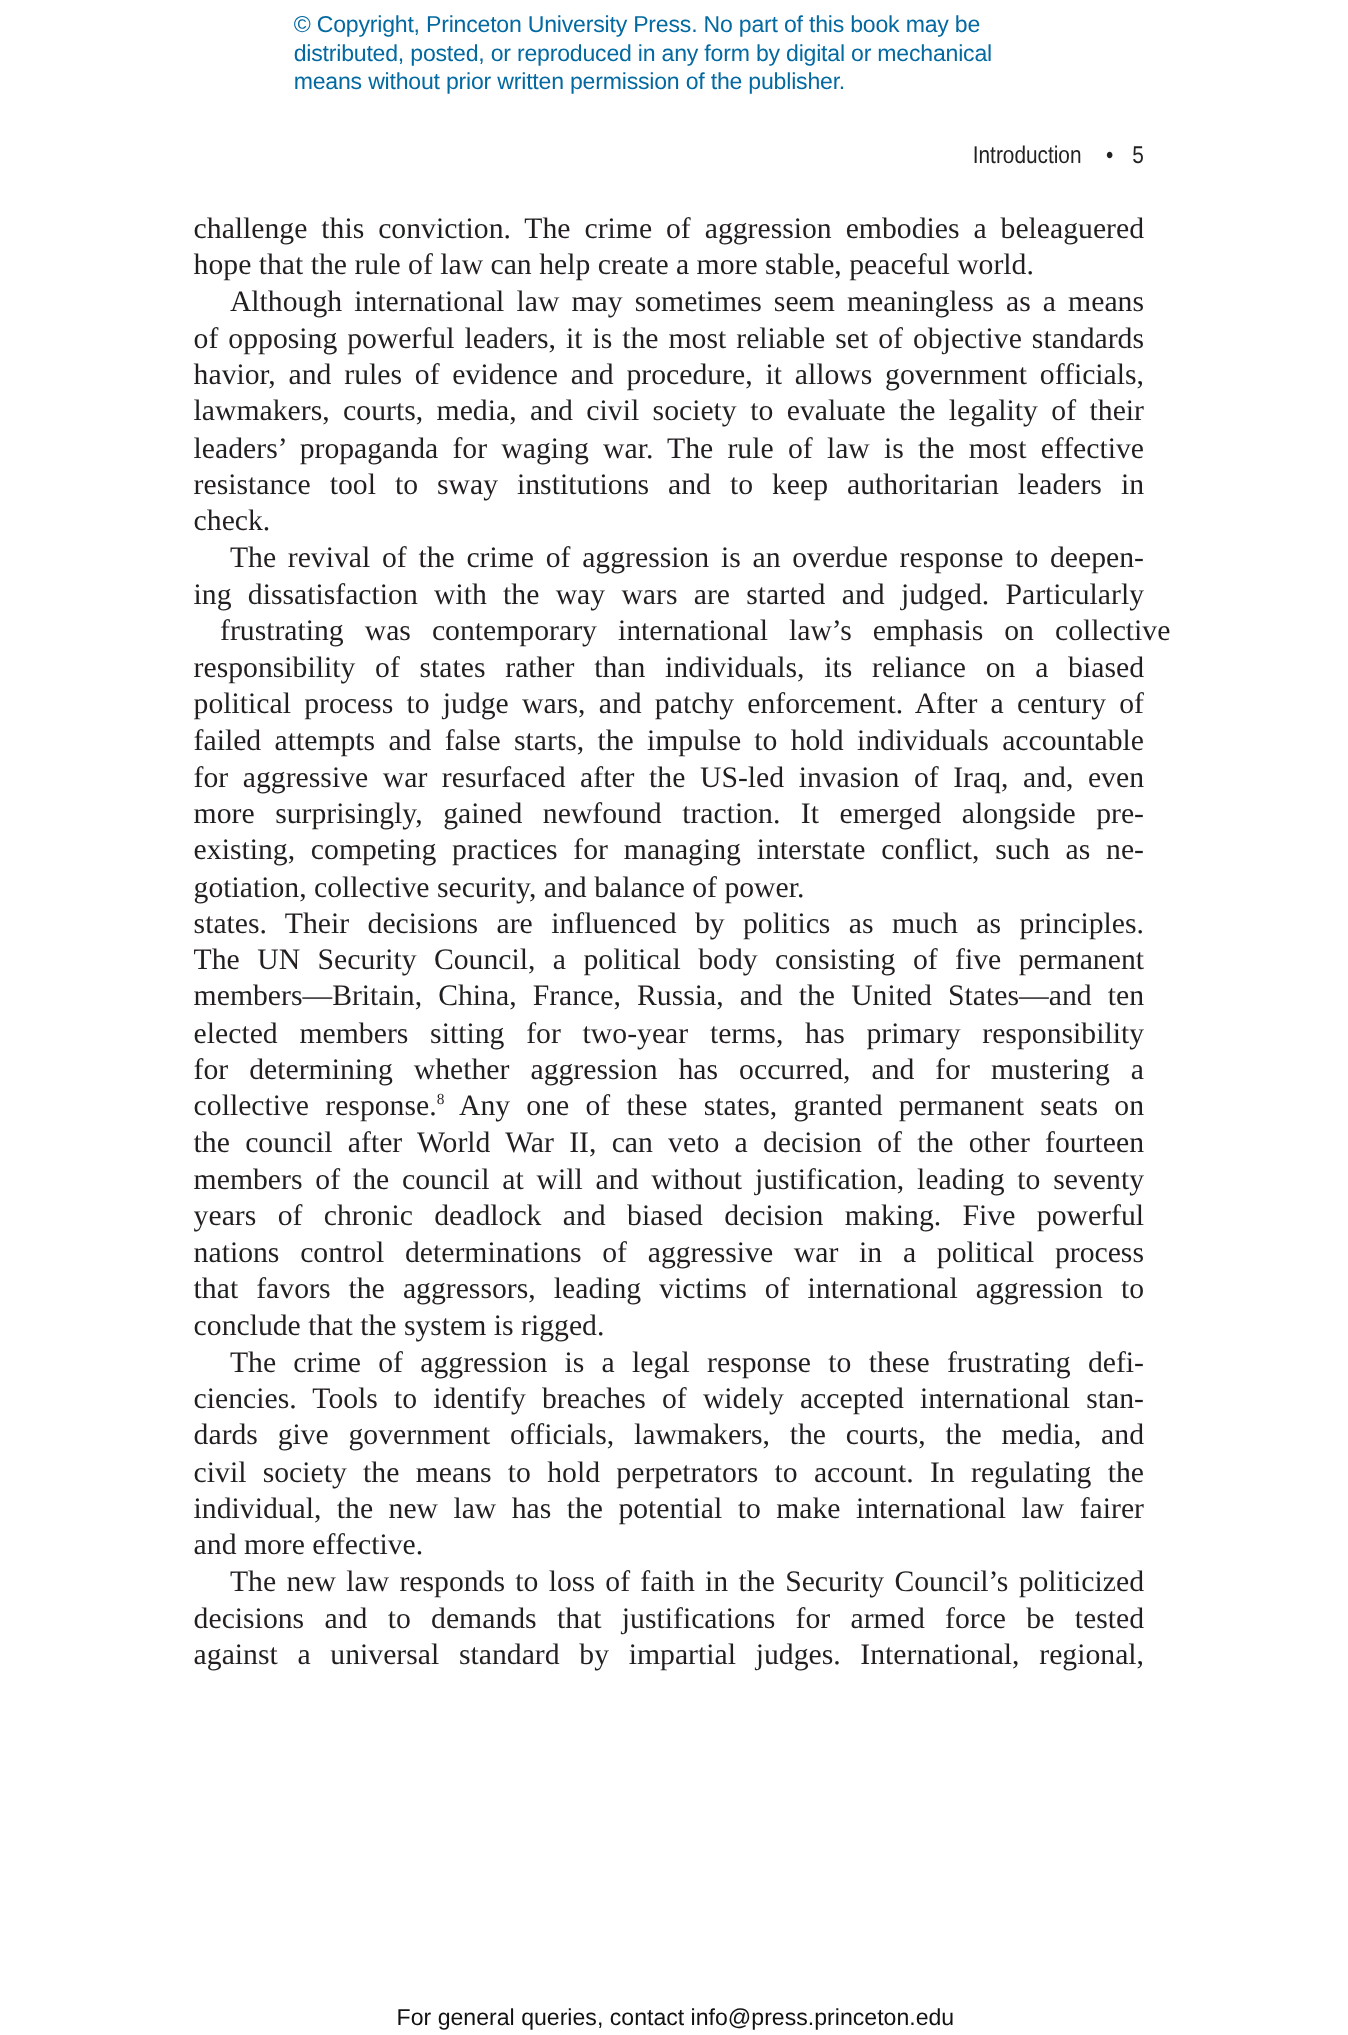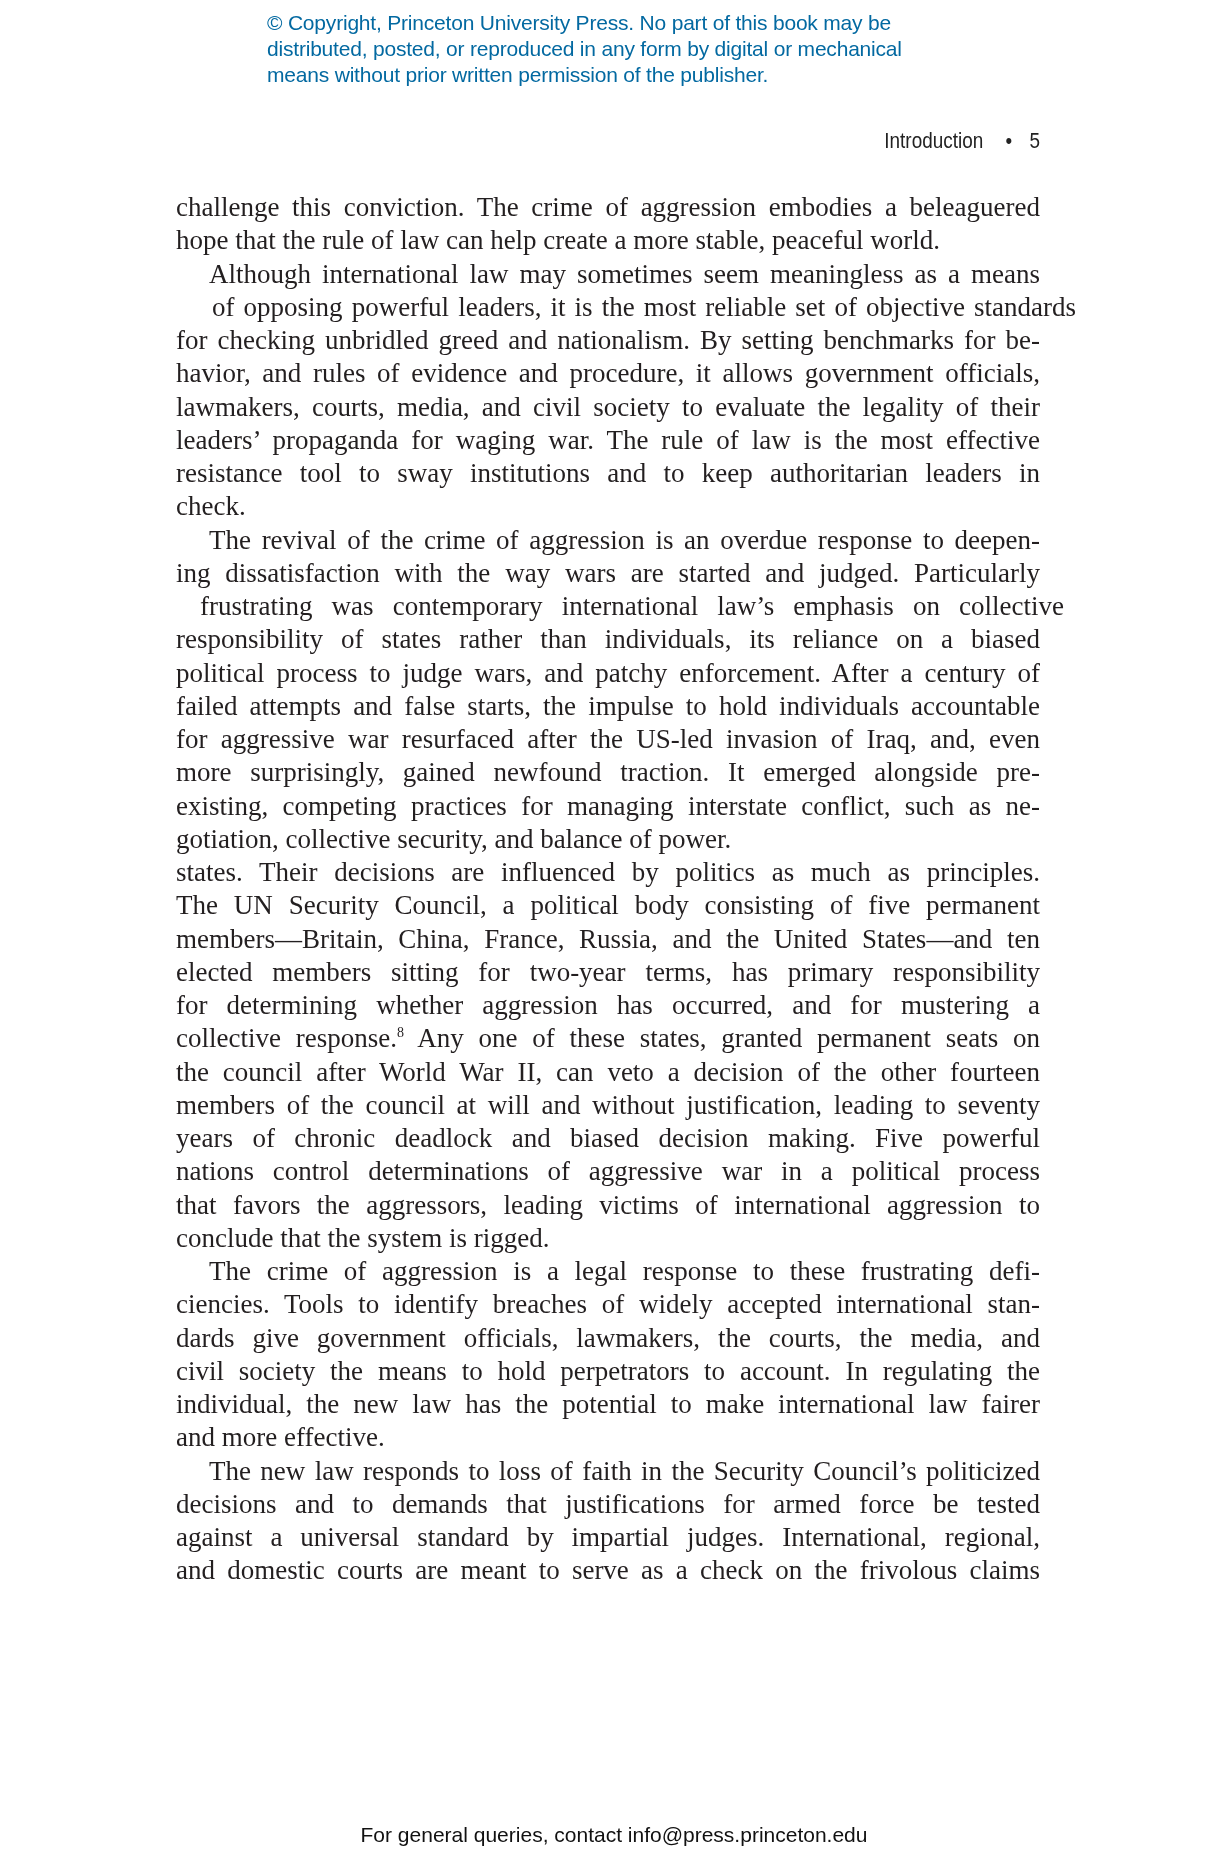--- a/index.html
+++ b/index.html
@@ -49,22 +49,21 @@
   <span>Introduction</span><span class="bullet">•</span><span>5</span>
 </div>
 
 <div class="body-text" id="body-text">
     <div class="para">
       <span class="line"><span style="white-space: pre; display: inline-block; word-spacing: 5.92014px;">challenge this conviction. The crime of aggression embodies a beleaguered</span></span>
       <span class="line last"><span style="white-space: pre; display: inline-block;">hope that the rule of law can help create a more stable, peaceful world.</span></span>
     </div>
     <div class="para">
       <span class="line indent"><span style="white-space: pre; display: inline-block; word-spacing: 4.27083px;">Although international law may sometimes seem meaningless as a means</span></span>
-      <span class="line"><span style="white-space: pre; display: inline-block; word-spacing: 2.32943px; margin-left: 36px;">of opposing powerful leaders, it is the most reliable set of objective standards</span></span>
-      <span class="line"><span style="white-space: pre; display: inline-block; word-spacing: 3.24844px;">for checking unbridled greed and nationalism. By setting benchmarks for be-</span></span>
+      <span class="line"><span style="white-space: pre; display: inline-block; word-spacing: 2.32943px;">of opposing powerful leaders, it is the most reliable set of objective standards</span></span>
       <span class="line"><span style="white-space: pre; display: inline-block; word-spacing: 4.90937px;">havior, and rules of evidence and procedure, it allows government officials,</span></span>
       <span class="line"><span style="white-space: pre; display: inline-block; word-spacing: 5.47869px;">lawmakers, courts, media, and civil society to evaluate the legality of their</span></span>
       <span class="line"><span style="white-space: pre; display: inline-block; word-spacing: 6.21094px;">leaders’ propaganda for waging war. The rule of law is the most effective</span></span>
       <span class="line"><span style="white-space: pre; display: inline-block; word-spacing: 10.5188px;">resistance tool to sway institutions and to keep authoritarian leaders in</span></span>
       <span class="line last"><span style="white-space: pre; display: inline-block;">check.</span></span>
     </div>
     <div class="para">
       <span class="line indent"><span style="white-space: pre; display: inline-block; word-spacing: 3.89844px;">The revival of the crime of aggression is an overdue response to deepen-</span></span>
       <span class="line"><span style="white-space: pre; display: inline-block; word-spacing: 8.04688px;">ing dissatisfaction with the way wars are started and judged. Particularly</span></span>
       <span class="line"><span style="white-space: pre; display: inline-block; word-spacing: 12.3549px; margin-left: 24px;">frustrating was contemporary international law’s emphasis on collective</span></span>
@@ -95,17 +94,16 @@
       <span class="line"><span style="white-space: pre; display: inline-block; word-spacing: 7.96354px;">ciencies. Tools to identify breaches of widely accepted international stan-</span></span>
       <span class="line"><span style="white-space: pre; display: inline-block; word-spacing: 11.1649px;">dards give government officials, lawmakers, the courts, the media, and</span></span>
       <span class="line"><span style="white-space: pre; display: inline-block; word-spacing: 8.06676px;">civil society the means to hold perpetrators to account. In regulating the</span></span>
       <span class="line"><span style="white-space: pre; display: inline-block; word-spacing: 7.25px;">individual, the new law has the potential to make international law fairer</span></span>
       <span class="line last"><span style="white-space: pre; display: inline-block;">and more effective.</span></span>
     </div>
     <div class="para">
       <span class="line indent"><span style="white-space: pre; display: inline-block; word-spacing: 2.63672px;">The new law responds to loss of faith in the Security Council’s politicized</span></span>
       <span class="line"><span style="white-space: pre; display: inline-block; word-spacing: 11.7219px;">decisions and to demands that justifications for armed force be tested</span></span>
       <span class="line"><span style="white-space: pre; display: inline-block; word-spacing: 11.1855px;">against a universal standard by impartial judges. International, regional,</span></span>
-      <span class="line"><span style="white-space: pre; display: inline-block; word-spacing: 5.5012px;">and domestic courts are meant to serve as a check on the frivolous claims</span></span>
     </div>
   </div>
 
 <div class="footer">For general queries, contact info@press.princeton.edu</div>
 
 </body></html>

